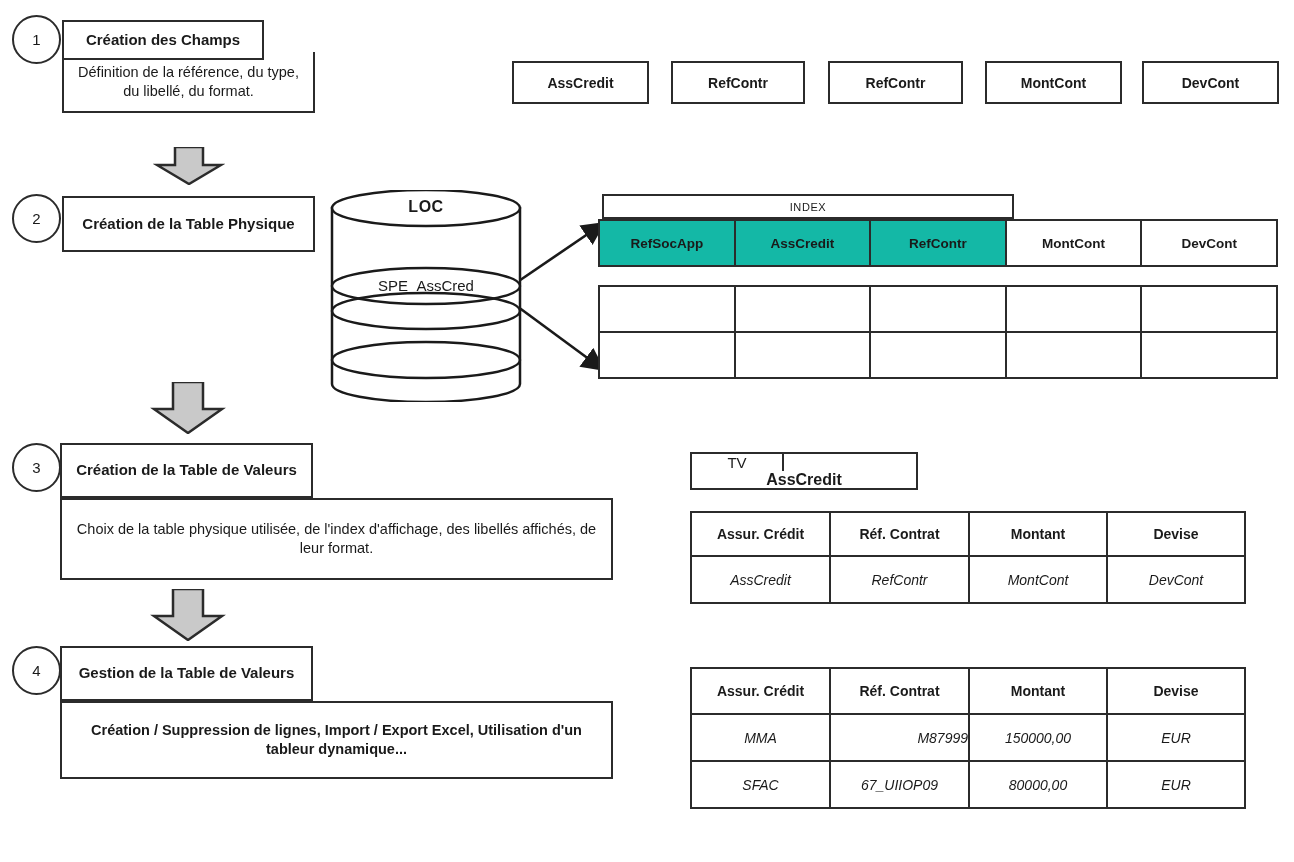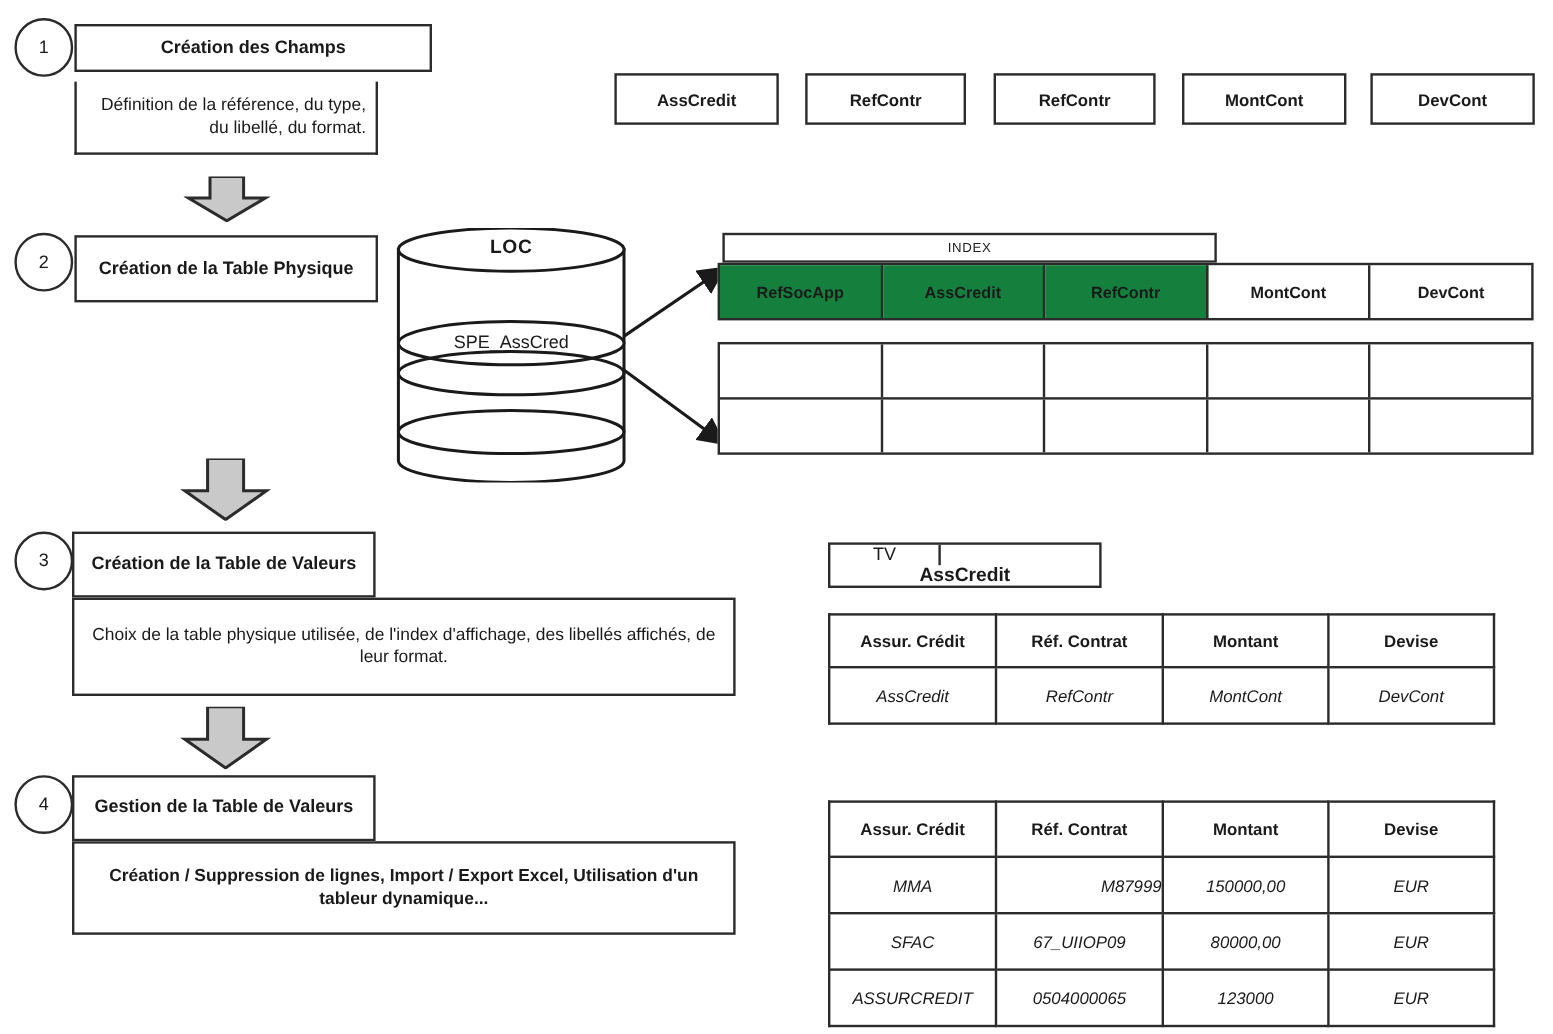--- a/index.html
+++ b/index.html
@@ -82,21 +82,21 @@
   
   .ptable{border:2px solid #2b2b2b;background:#fff;display:flex;flex-direction:column;}
   .prow{display:flex;flex:1;}
   .pcell{
     flex:1;
     border-right:2px solid #2b2b2b;
     display:flex;align-items:center;justify-content:center;
     font-size:13.5px;font-weight:bold;text-align:center;
   }
   .pcell:last-child{border-right:none;}
-  .pcell.shaded{background:#15803d;}
+  .pcell.shaded{background:#14b8a6;}
 
   .index-band{
     border:2px solid #2b2b2b;
     background:#fff;
     display:flex;align-items:center;justify-content:center;
     font-size:11px;
     letter-spacing:.6px;
   }
 
   
@@ -125,24 +125,24 @@
     font-size:16px;font-weight:bold;
   }
 
   .conn svg{display:block;}
 </style>
 </head>
 <body>
 
 <div id="canvas">
 
-  <div class="abs step-title" style="left:62px;top:20px;width:298px;height:40px;">
+  <div class="abs step-title" style="left:62px;top:20px;width:202px;height:40px;">
     <span>Création des Champs</span>
   </div>
-  <div class="abs step-body" style="left:62px;top:68px;width:253px;height:61px;text-align:right;">
+  <div class="abs step-body" style="left:62px;top:52px;width:253px;height:61px;">
     <span>Définition de la référence, du type, du libellé, du format.</span>
   </div>
   <div class="abs step-circle" style="left:12px;top:15px;width:49px;height:49px;">
     <span>1</span>
   </div>
 
   <div class="abs down-arrow" style="left:153px;top:147px;width:72px;height:38px;">
     <svg width="72" height="38" viewBox="0 0 72 38">
       <polygon points="22,0 50,0 50,18 68,18 36,37 4,18 22,18" fill="#c9c9c9" stroke="#2b2b2b" stroke-width="2.5"></polygon>
     </svg>
@@ -314,22 +314,16 @@
         <td class="val" style="height:45px;text-align:right;">M87999</td>
         <td class="val" style="height:45px;">150000,00</td>
         <td class="val" style="height:45px;">EUR</td>
       </tr>
       <tr>
         <td class="val" style="height:45px;">SFAC</td>
         <td class="val" style="height:45px;">67_UIIOP09</td>
         <td class="val" style="height:45px;">80000,00</td>
         <td class="val" style="height:45px;">EUR</td>
       </tr>
-      <tr>
-        <td class="val" style="height:45px;">ASSURCREDIT</td>
-        <td class="val" style="height:45px;">0504000065</td>
-        <td class="val" style="height:45px;">123000</td>
-        <td class="val" style="height:45px;">EUR</td>
-      </tr>
     </tbody>
   </table>
 
 </div>
 
 </body></html>

